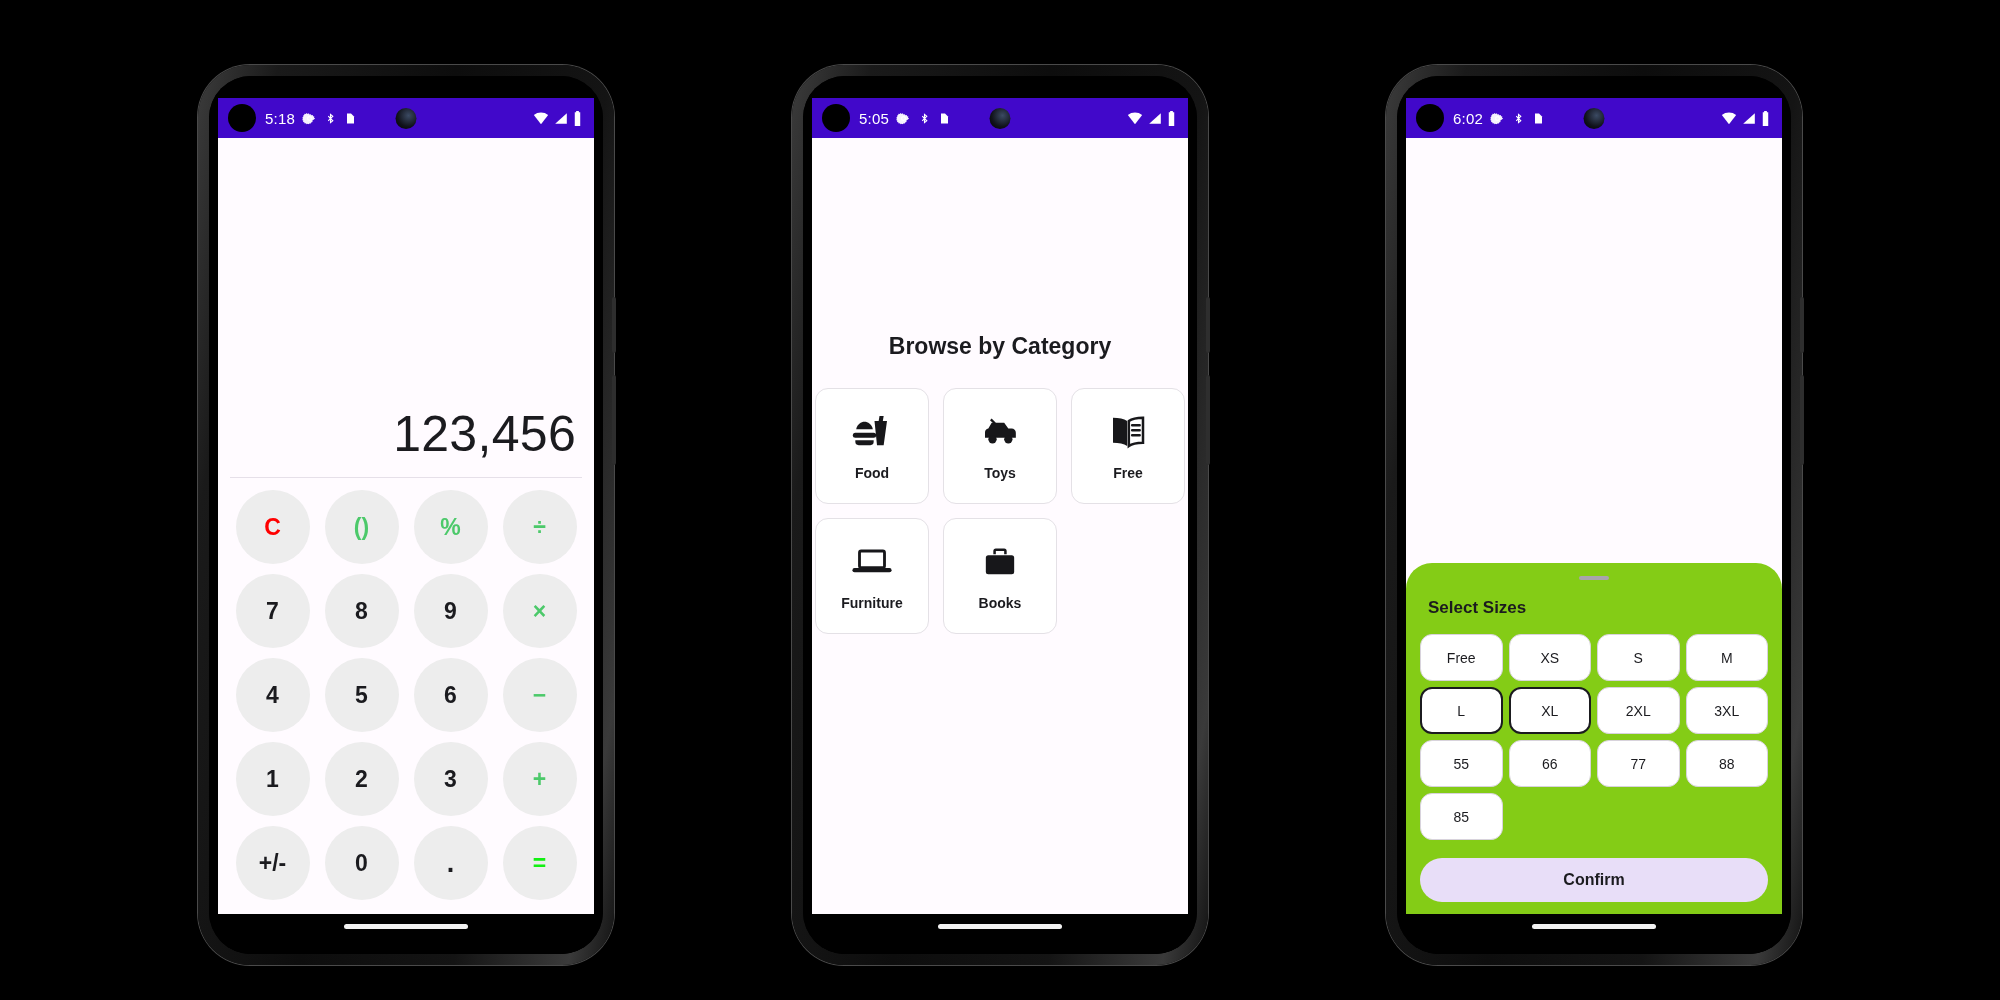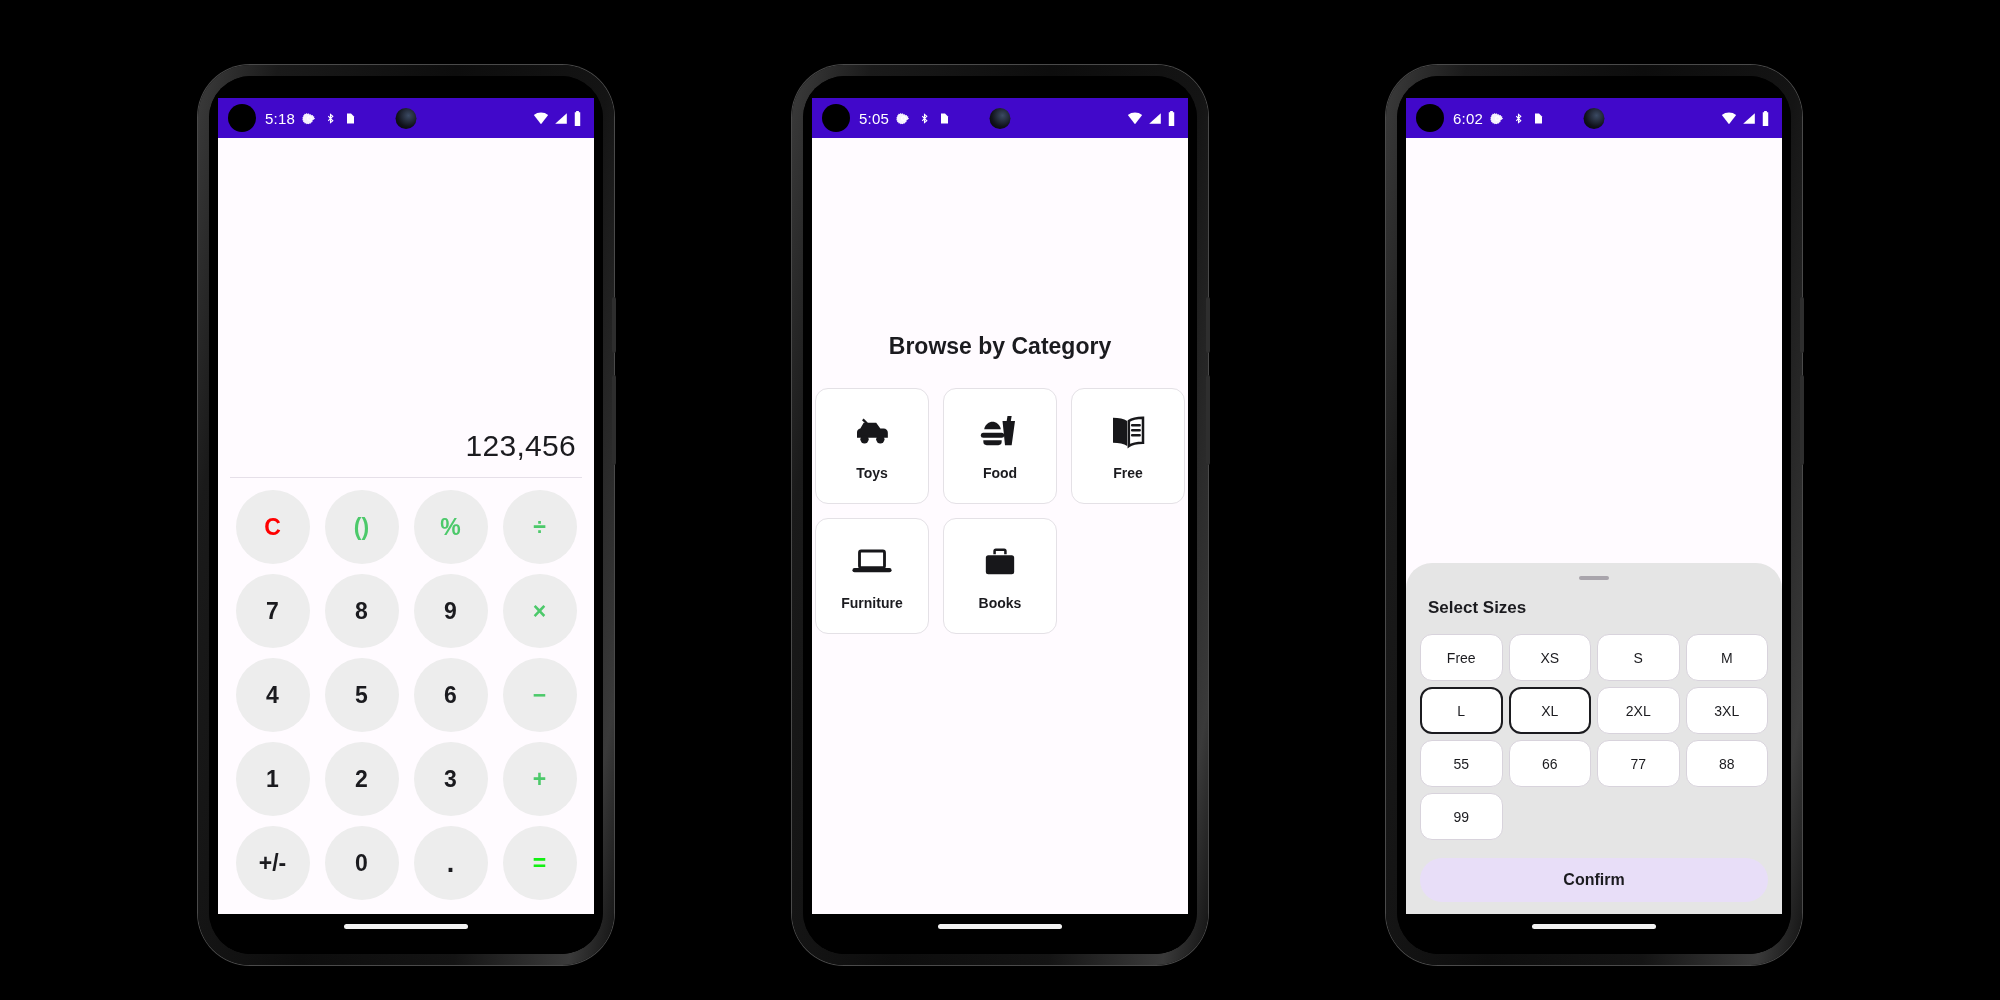--- a/index.html
+++ b/index.html
@@ -122,21 +122,21 @@
   
   .calc-body {
     flex: 1 1 auto;
     display: flex;
     flex-direction: column;
     justify-content: flex-end;
     padding-bottom: 6px;
   }
   .calc-display {
     text-align: right;
-    font-size: 30px;
+    font-size: 50px;
     color: #1b1b1f;
     padding: 0 18px 14px 18px;
     letter-spacing: 0.3px;
   }
   .calc-divider {
     height: 1px;
     background: #E6E0E9;
     margin: 0 12px 12px 12px;
   }
   .calc-grid {
@@ -208,21 +208,21 @@
 
   
   .sheet-host {
     flex: 1 1 auto;
     position: relative;
     display: flex;
     flex-direction: column;
     justify-content: flex-end;
   }
   .sheet {
-    background: #e5e5e5;
+    background: #84cc16;
     border-top-left-radius: 26px;
     border-top-right-radius: 26px;
     padding: 0 14px 12px 14px;
   }
   .sheet-handle-wrap {
     display: flex; justify-content: center;
     padding: 13px 0 18px 0;
   }
   .sheet-handle {
     width: 30px; height: 4px; border-radius: 3px; background: #A9A5AC;
@@ -376,35 +376,35 @@
                 <path d="M4 0h4v2h2v20H2V2h2z"></path>
               </svg>
           </div>
         </div>
 
         <div class="cat-body">
           <div class="cat-title">Browse by Category</div>
           <div class="cat-grid">
               <div class="cat-card">
                 <span class="cat-ico"><svg width="40" height="40" viewBox="0 0 48 48" fill="currentColor">
+                    <path d="M4 26h22a3 3 0 010 6H4a3 3 0 010-6z"></path>
+                    <path d="M5 22c1-6 6-9 10-9s9 3 10 9z"></path>
+                    <path d="M4 35h22v2a4 4 0 01-4 4H8a4 4 0 01-4-4z"></path>
+                    <path d="M33 6h5l-1 6h5l-4 29h-8l-3-29h5z"></path>
+                  </svg></span>
+                <span class="cat-label">Food</span>
+              </div>
+              <div class="cat-card">
+                <span class="cat-ico"><svg width="40" height="40" viewBox="0 0 48 48" fill="currentColor">
                     <path d="M10 21l4-7h15l5 7h4a5 5 0 015 5v6H6v-6a5 5 0 014-5z"></path>
                     <path d="M14 9l5 5-2 2-5-5z"></path>
                     <circle cx="15" cy="34" r="5"></circle>
                     <circle cx="34" cy="34" r="5"></circle>
                   </svg></span>
                 <span class="cat-label">Toys</span>
-              </div>
-              <div class="cat-card">
-                <span class="cat-ico"><svg width="40" height="40" viewBox="0 0 48 48" fill="currentColor">
-                    <path d="M4 26h22a3 3 0 010 6H4a3 3 0 010-6z"></path>
-                    <path d="M5 22c1-6 6-9 10-9s9 3 10 9z"></path>
-                    <path d="M4 35h22v2a4 4 0 01-4 4H8a4 4 0 01-4-4z"></path>
-                    <path d="M33 6h5l-1 6h5l-4 29h-8l-3-29h5z"></path>
-                  </svg></span>
-                <span class="cat-label">Food</span>
               </div>
               <div class="cat-card">
                 <span class="cat-ico"><svg width="40" height="40" viewBox="0 0 48 48" fill="currentColor">
                     <path d="M23 12c-4-3-10-4-17-4v30c7 0 13 1 17 4z"></path>
                     <path d="M25 12c4-3 10-4 17-4v30c-7 0-13 1-17 4z" fill="none" stroke="currentColor" stroke-width="3"></path>
                     <path d="M29 17h9M29 23h9M29 29h9" stroke="currentColor" stroke-width="3" stroke-linecap="round"></path>
                   </svg></span>
                 <span class="cat-label">Free</span>
               </div>
               <div class="cat-card">
@@ -478,21 +478,21 @@
                 <div class="size-chip">S</div>
                 <div class="size-chip">M</div>
                 <div class="size-chip selected">L</div>
                 <div class="size-chip selected">XL</div>
                 <div class="size-chip">2XL</div>
                 <div class="size-chip">3XL</div>
                 <div class="size-chip">55</div>
                 <div class="size-chip">66</div>
                 <div class="size-chip">77</div>
                 <div class="size-chip">88</div>
-                <div class="size-chip">99</div>
+                <div class="size-chip">85</div>
               </div>
             <div class="confirm-btn">Confirm</div>
           </div>
         </div>
       </div>
       <div class="navbar-area">
         <div class="home-indicator"></div>
       </div>
     </div>
   </div>

